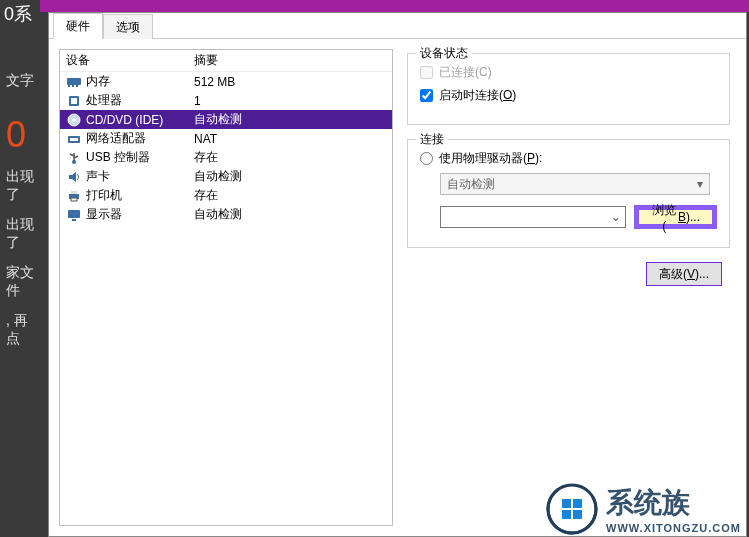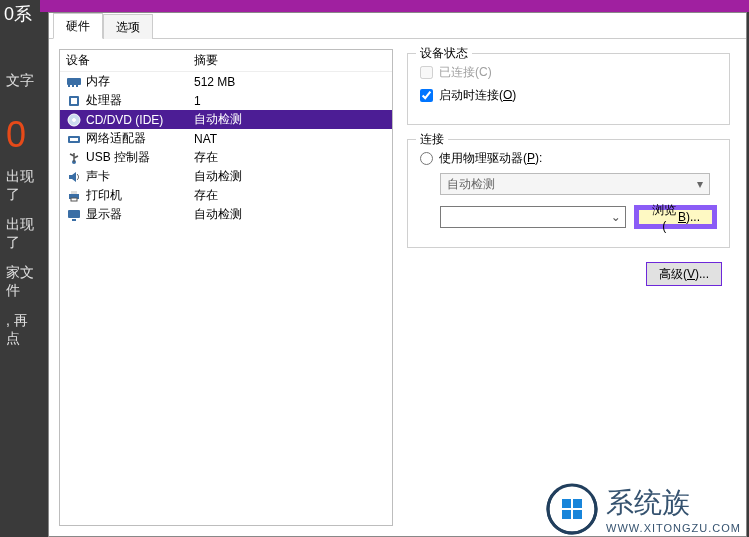--- a/index.html
+++ b/index.html
@@ -165,21 +165,21 @@
 }
 u { text-decoration: underline; }
 svg { display: block; }
 .watermark {
   position: absolute;
   right: 8px; bottom: 2px;
   display: flex;
   align-items: center;
   gap: 8px;
   color: #204060;
-  font-weight: normal;
+  font-weight: bold;
   pointer-events: none;
   opacity: 0.9;
 }
 .watermark .big { font-size: 28px; }
 .watermark .small { font-size: 11px; letter-spacing: 1px; color: #204060; display:block; }
 </style>
 </head>
 <body>
 
 <div class="bg-text-left">

